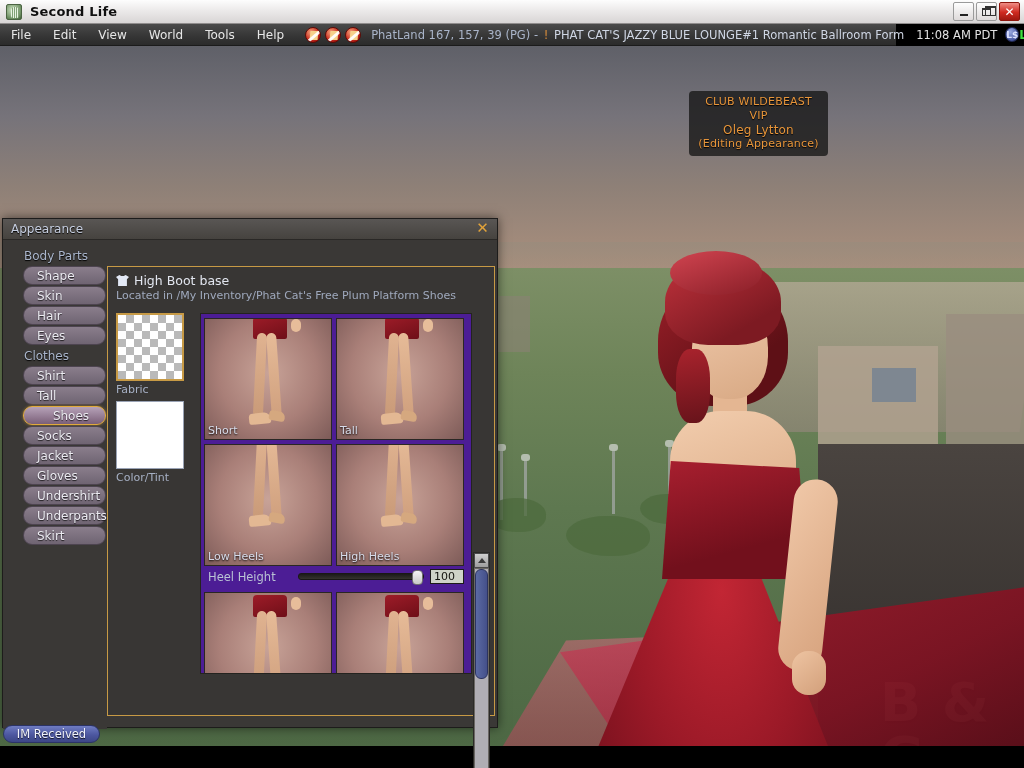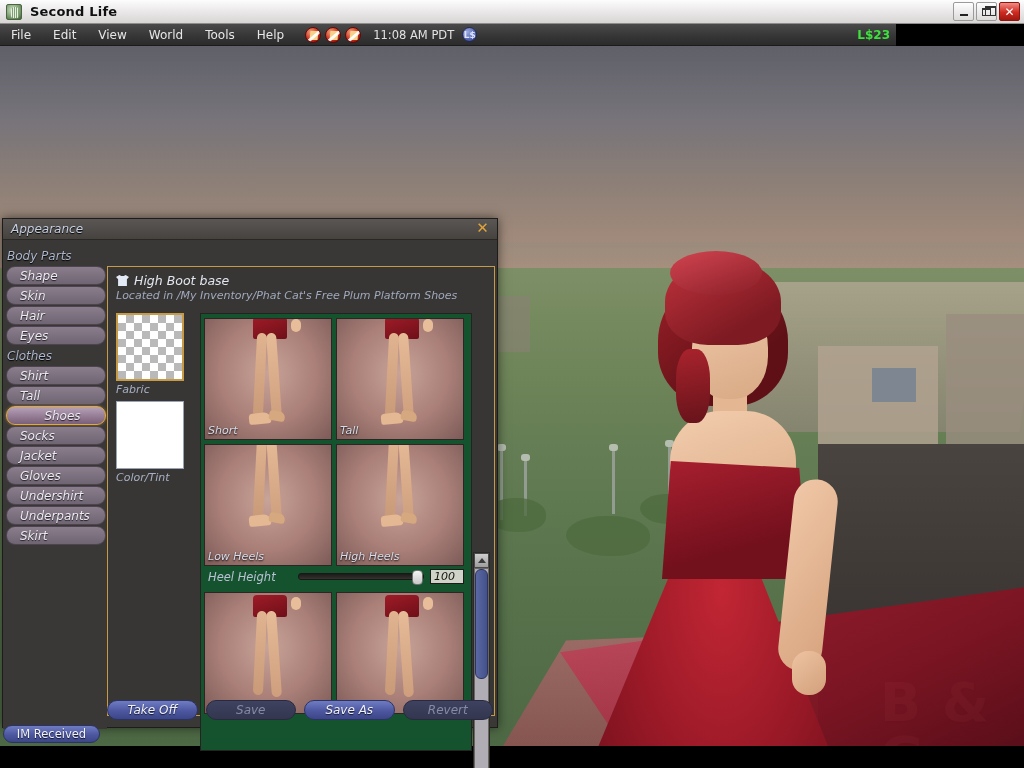--- a/index.html
+++ b/index.html
@@ -181,38 +181,37 @@
   #av-hand { left:262px; top:430px; width:34px; height:44px; border-radius:16px;
       background: linear-gradient(140deg,#eec4a2,#d29f7a); }
   .av-shoulderhair { position:absolute; left:146px; top:128px; width:34px; height:74px;
       border-radius:40%; background: linear-gradient(170deg,#a9232d,#66131a); }
 
   
   #appearance {
     position:absolute; left:2px; top:218px; width:496px; height:510px;
     background:#3a3836; border:1px solid #1d1c1b;
     box-shadow: 0 0 10px rgba(0,0,0,.55);
-    font-style: italic;
   }
   #ap-titlebar {
     height:21px; background: linear-gradient(to bottom,#595654,#46433f);
     border-bottom:1px solid #2a2826; display:flex; align-items:center;
     padding-left:8px; position:relative;
   }
   #ap-titlebar .ap-title { font-size:12px; color:#c6cee0; text-shadow:0 1px 1px #000; }
   #ap-close {
     position:absolute; right:7px; top:2px; width:15px; height:16px;
     color:#e2a33a; font-size:15px; font-weight:bold; line-height:15px; text-align:center;
   }
   #ap-body { position:relative; height:489px; }
 
   
   #ap-tabs {
     position:absolute; left:0; top:0; width:104px; height:489px;
-    background:#3a3836; padding:6px 0 0 2px;
+    background:#3a3836; padding:6px 0 0 19px;
   }
   .tab-group { font-size:12px; color:#aab6cc; padding:3px 0 2px 2px; text-shadow:0 1px 1px #000; }
   .tab-btn {
     height:19px; margin:1px 1px 1px 1px; border-radius:9px;
     background: linear-gradient(to bottom,#8a7e8c,#6f6472);
     border:1px solid #4d4450;
     display:flex; align-items:center; padding-left:13px;
     font-size:12px; color:#ecebf2; text-shadow:0 1px 1px rgba(0,0,0,.75);
   }
   .tab-btn.sel {
@@ -242,22 +241,22 @@
     background-color:#fff;
     background-image:
       linear-gradient(45deg,#b9b9b9 25%, transparent 25%, transparent 75%, #b9b9b9 75%),
       linear-gradient(45deg,#b9b9b9 25%, transparent 25%, transparent 75%, #b9b9b9 75%);
     background-size: 16px 16px; background-position: 0 0, 8px 8px;
   }
   #sw-color { width:68px; height:68px; border:1px solid #9aa3b5; background:#ffffff; }
 
   
   #ap-scroll {
-    position:absolute; left:92px; top:46px; width:272px; height:438px;
-    background:#14532d; border:1px solid #24231f; overflow:hidden;
+    position:absolute; left:92px; top:46px; width:272px; height:361px;
+    background:#4c1d95; border:1px solid #24231f; overflow:hidden;
   }
   .prow { padding:4px 3px 0; }
   .pthumbs { display:flex; gap:4px; }
   .pthumb {
     position:relative; width:128px; height:122px;
     border:1px solid #2a2724; overflow:hidden;
     background: radial-gradient(ellipse at 50% 45%, #c8a398 0%, #a97f78 55%, #7d5b58 100%);
   }
   .pthumb .plabel {
     position:absolute; left:3px; bottom:2px; font-size:11px; color:#d8dcea;
@@ -382,20 +381,25 @@
           <div class="rglyph"></div>
         </div>
       <div class="ricon">
           <div class="rglyph"></div>
         </div>
       <div class="ricon">
           <div class="rglyph"></div>
         </div>
     </div>
 
+    <div id="parcel-text">
+      <span>PhatLand 167, 157, 39 (PG) -</span>
+      <span class="sep">!</span>
+      <span class="pname">PHAT CAT'S JAZZY BLUE LOUNGE#1 Romantic Ballroom Form</span>
+    </div>
 
     <div id="clock">11:08 AM PDT</div>
     <div id="lcoin">L$</div>
     <div id="balance">L$23</div>
 
   </div>
 
   <div id="viewport">
     <div id="hills"></div>
     <div id="ground"></div>
@@ -431,20 +435,25 @@
       <div class="av" id="av-chest"></div>
       <div class="av" id="av-dress-top"></div>
       <div class="av" id="av-face"></div>
       <div class="av" id="av-hair-top"></div>
       <div class="av" id="av-hair-bun"></div>
       <div class="av-shoulderhair"></div>
       <div class="av" id="av-arm"></div>
       <div class="av" id="av-hand"></div>
     </div>
 
+    <div id="nametag">
+      <div>CLUB WILDEBEAST VIP</div>
+      <div class="nt-line2">Oleg Lytton</div>
+      <div>(Editing Appearance)</div>
+    </div>
 
   </div>
 
   <div id="appearance">
     <div id="ap-titlebar">
       <div class="ap-title">Appearance</div>
       <div id="ap-close">✕</div>
     </div>
 
     <div id="ap-body">
@@ -597,26 +606,20 @@
 
       <div id="ap-sb">
         <div class="sbtn up">
             <div class="arr"></div>
           </div>
         <div class="strack"></div>
         <div class="sthumb"></div>
 
       </div>
 
-      <div id="ap-buttons">
-        <div class="slbtn">Take Off</div>
-        <div class="slbtn disabled">Save</div>
-        <div class="slbtn">Save As</div>
-        <div class="slbtn disabled">Revert</div>
-      </div>
 
     </div>
   </div>
 
   <div id="im-received">IM Received</div>
 
 
 </div>
 
 </body></html>

